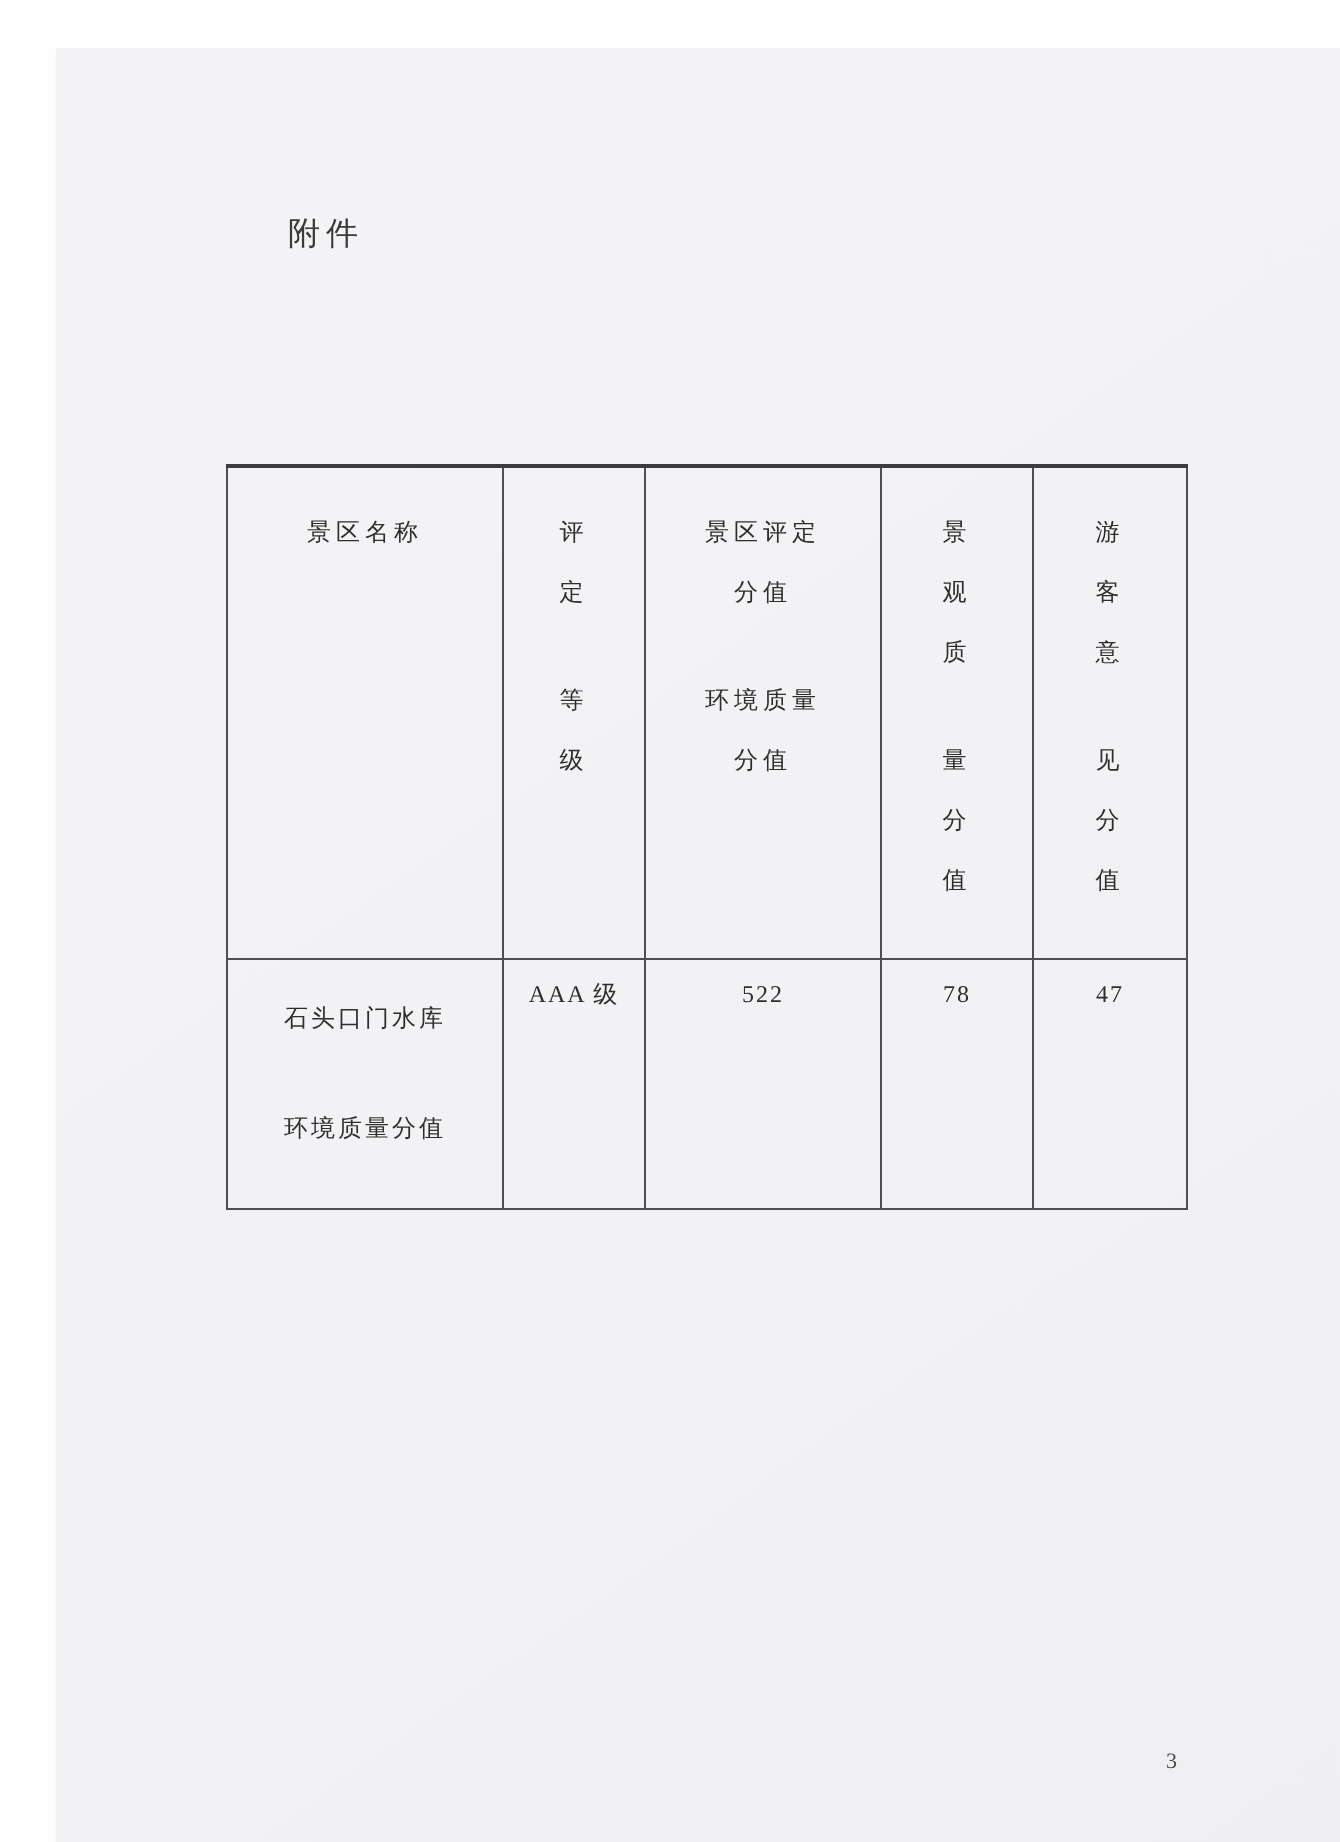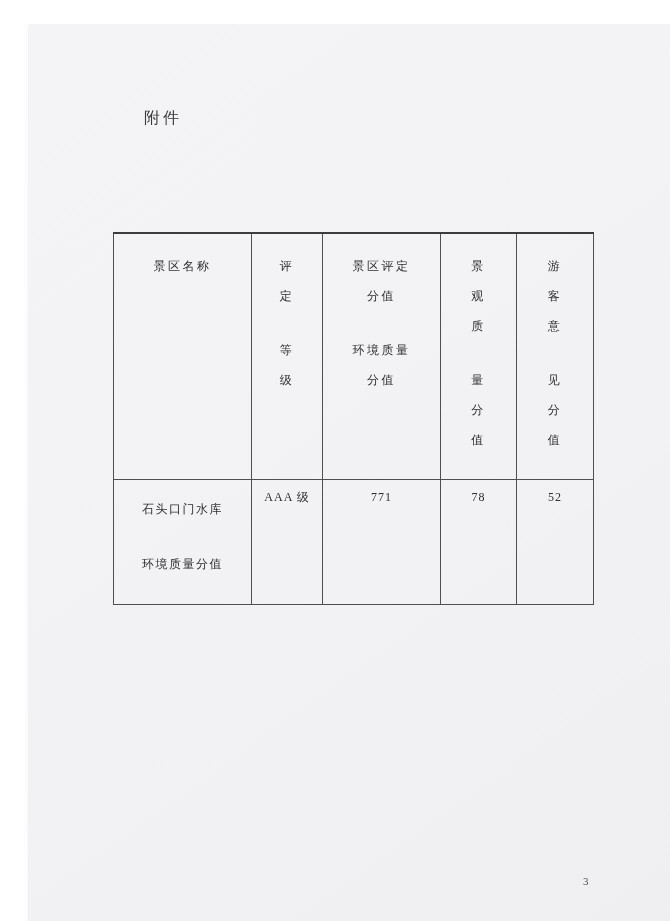--- a/index.html
+++ b/index.html
@@ -124,23 +124,23 @@
           </th>
         </tr>
       </thead>
       <tbody>
         <tr>
           <td class="name-cell">
             <span class="line">石头口门水库</span>
             <span class="line">环境质量分值</span>
           </td>
           <td class="value-cell">AAA 级</td>
-          <td class="value-cell">771</td>
+          <td class="value-cell">522</td>
           <td class="value-cell">78</td>
-          <td class="value-cell">52</td>
+          <td class="value-cell">47</td>
         </tr>
       </tbody>
     </table>
 
     <div class="page-number">3</div>
 
   </div>
 </div>
 
 </body></html>

